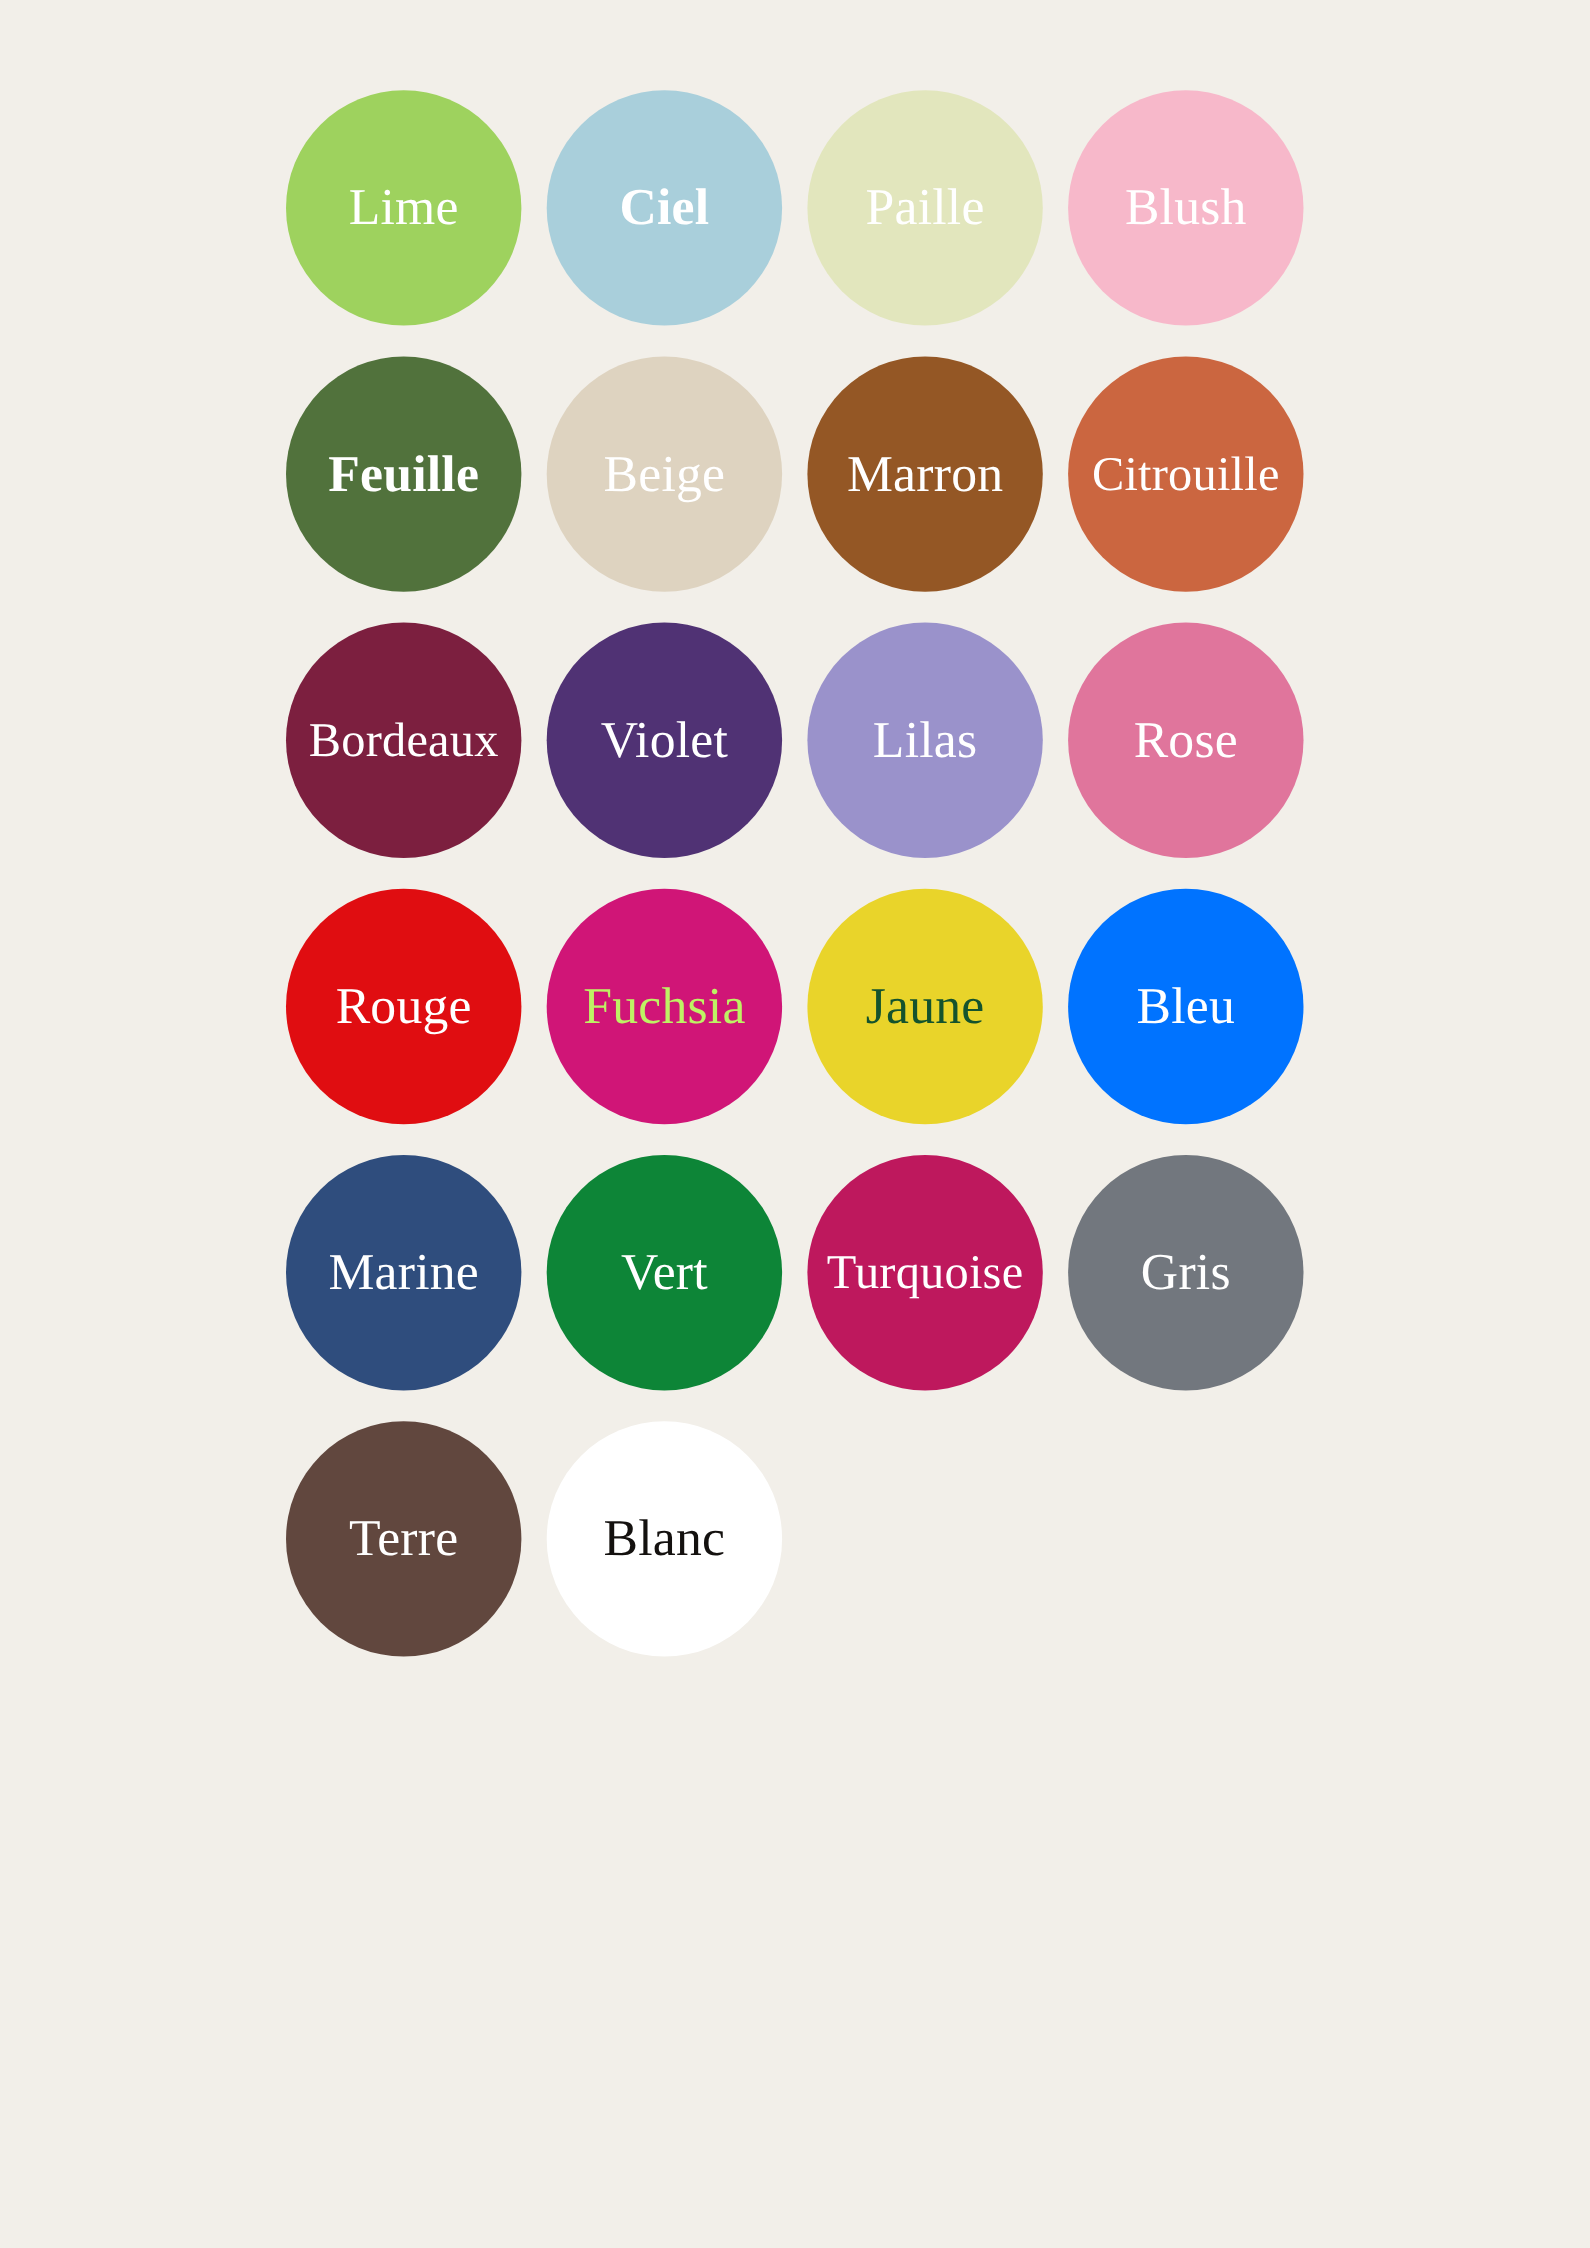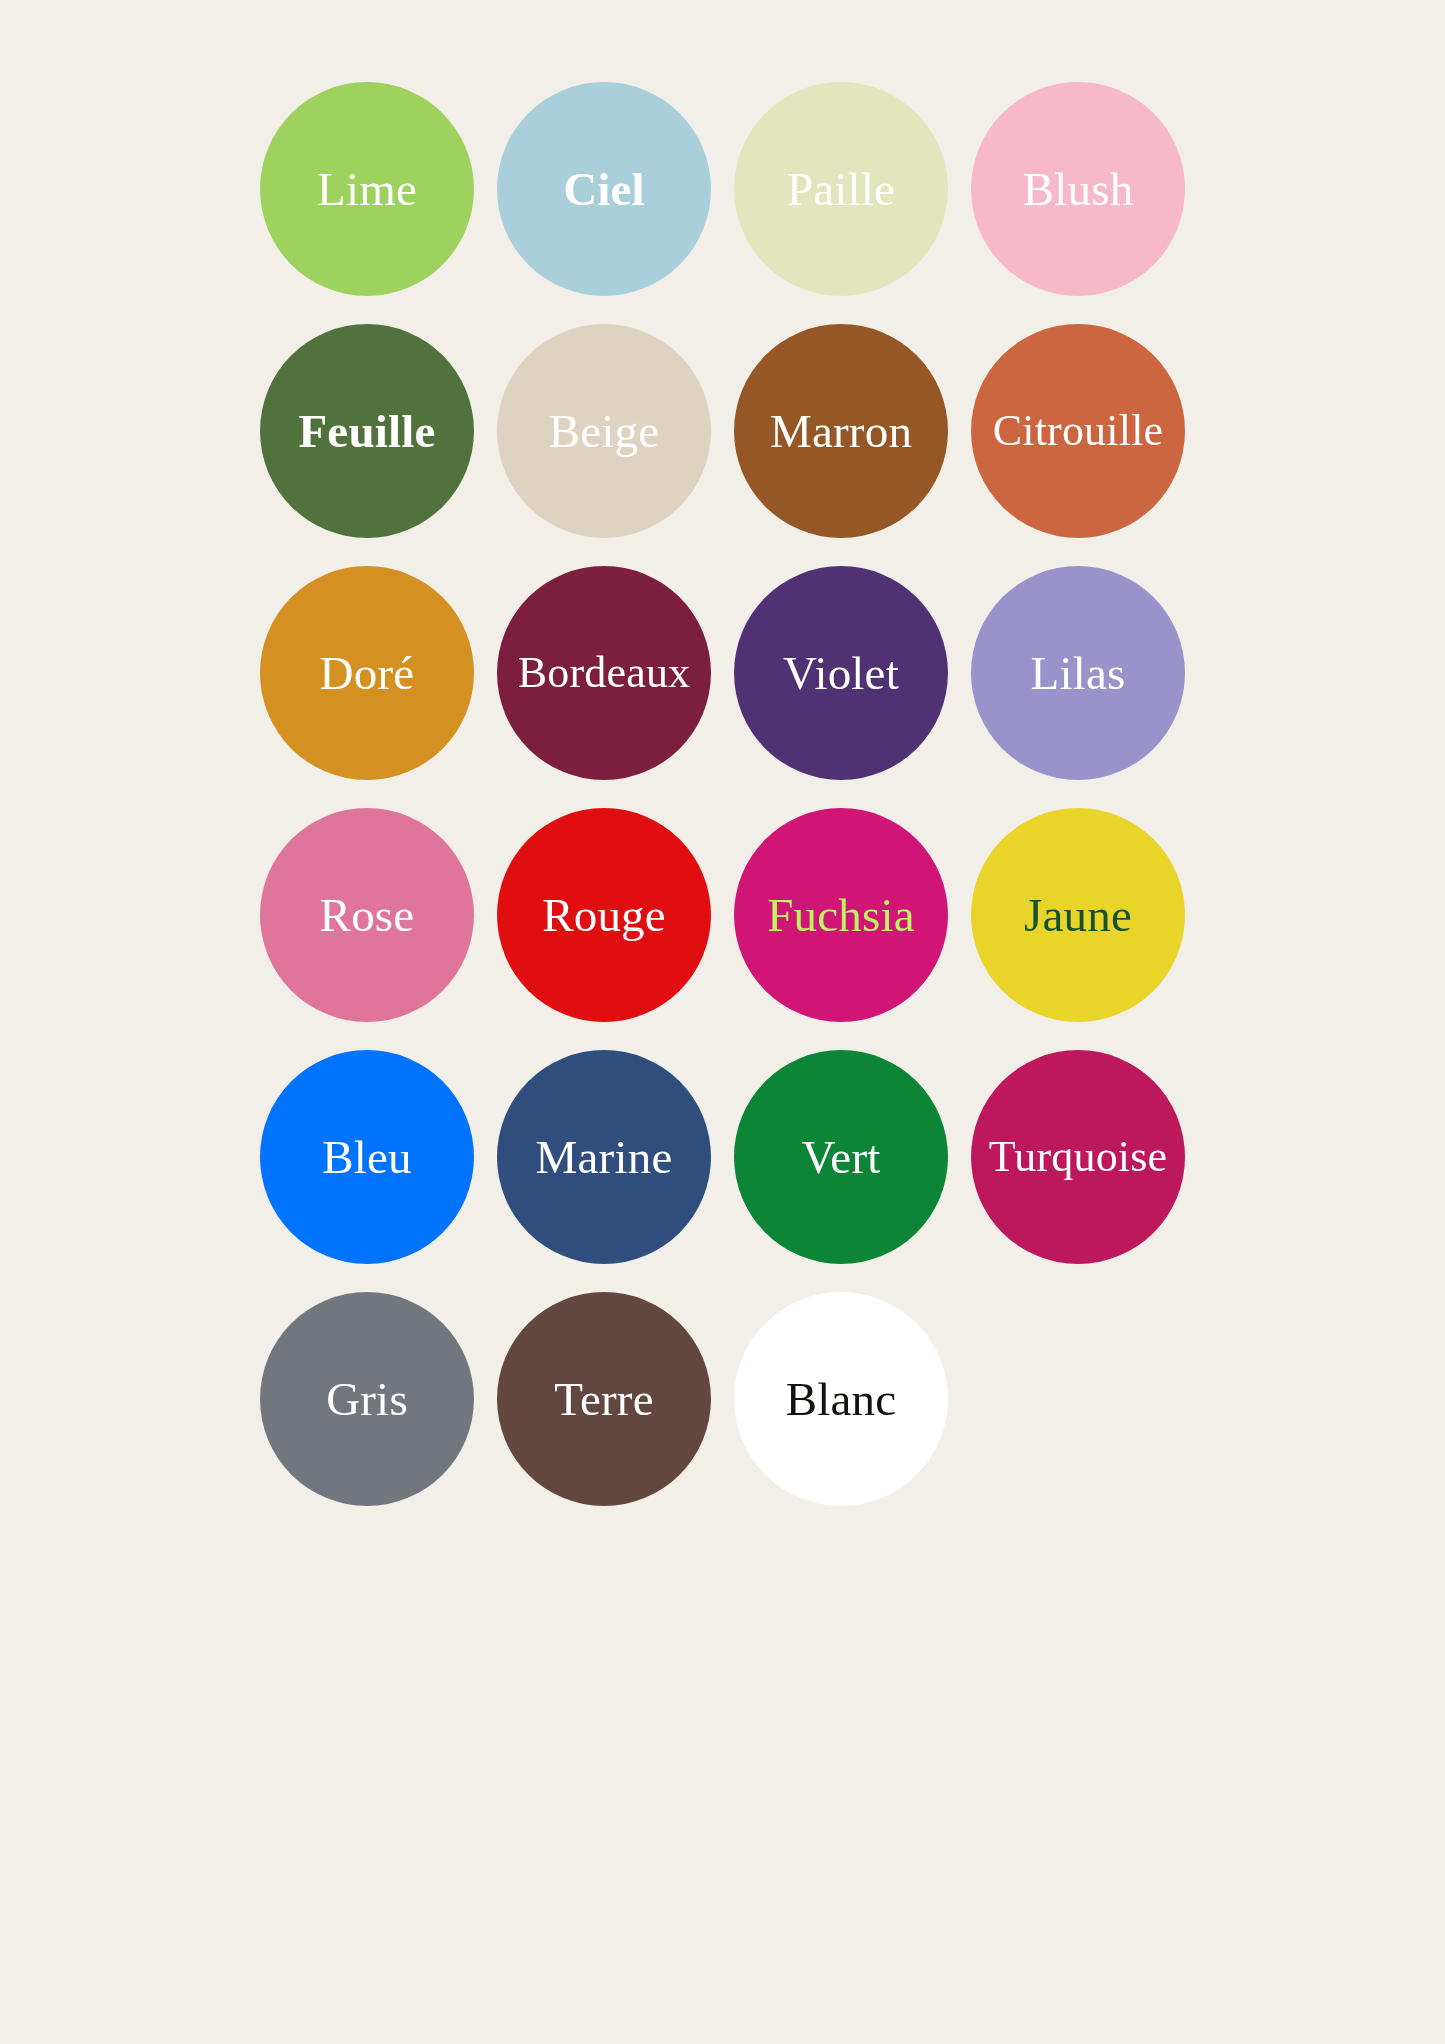--- a/index.html
+++ b/index.html
@@ -87,23 +87,20 @@
       </div>
       <div class="swatch" style="background: rgb(222, 211, 192);">
         <span class="swatch-label" style="color: rgb(255, 255, 255);">Beige</span>
       </div>
       <div class="swatch" style="background: rgb(148, 87, 37);">
         <span class="swatch-label" style="color: rgb(255, 255, 255);">Marron</span>
       </div>
       <div class="swatch" style="background: rgb(203, 102, 64);">
         <span class="swatch-label long" style="color: rgb(255, 255, 255);">Citrouille</span>
       </div>
-      <div class="swatch" style="background: rgb(213, 144, 34);">
-        <span class="swatch-label" style="color: rgb(255, 255, 255);">Doré</span>
-      </div>
       <div class="swatch" style="background: rgb(124, 31, 63);">
         <span class="swatch-label long" style="color: rgb(255, 255, 255);">Bordeaux</span>
       </div>
       <div class="swatch" style="background: rgb(80, 50, 116);">
         <span class="swatch-label" style="color: rgb(255, 255, 255);">Violet</span>
       </div>
       <div class="swatch" style="background: rgb(154, 146, 203);">
         <span class="swatch-label" style="color: rgb(255, 255, 255);">Lilas</span>
       </div>
       <div class="swatch" style="background: rgb(224, 117, 156);">

